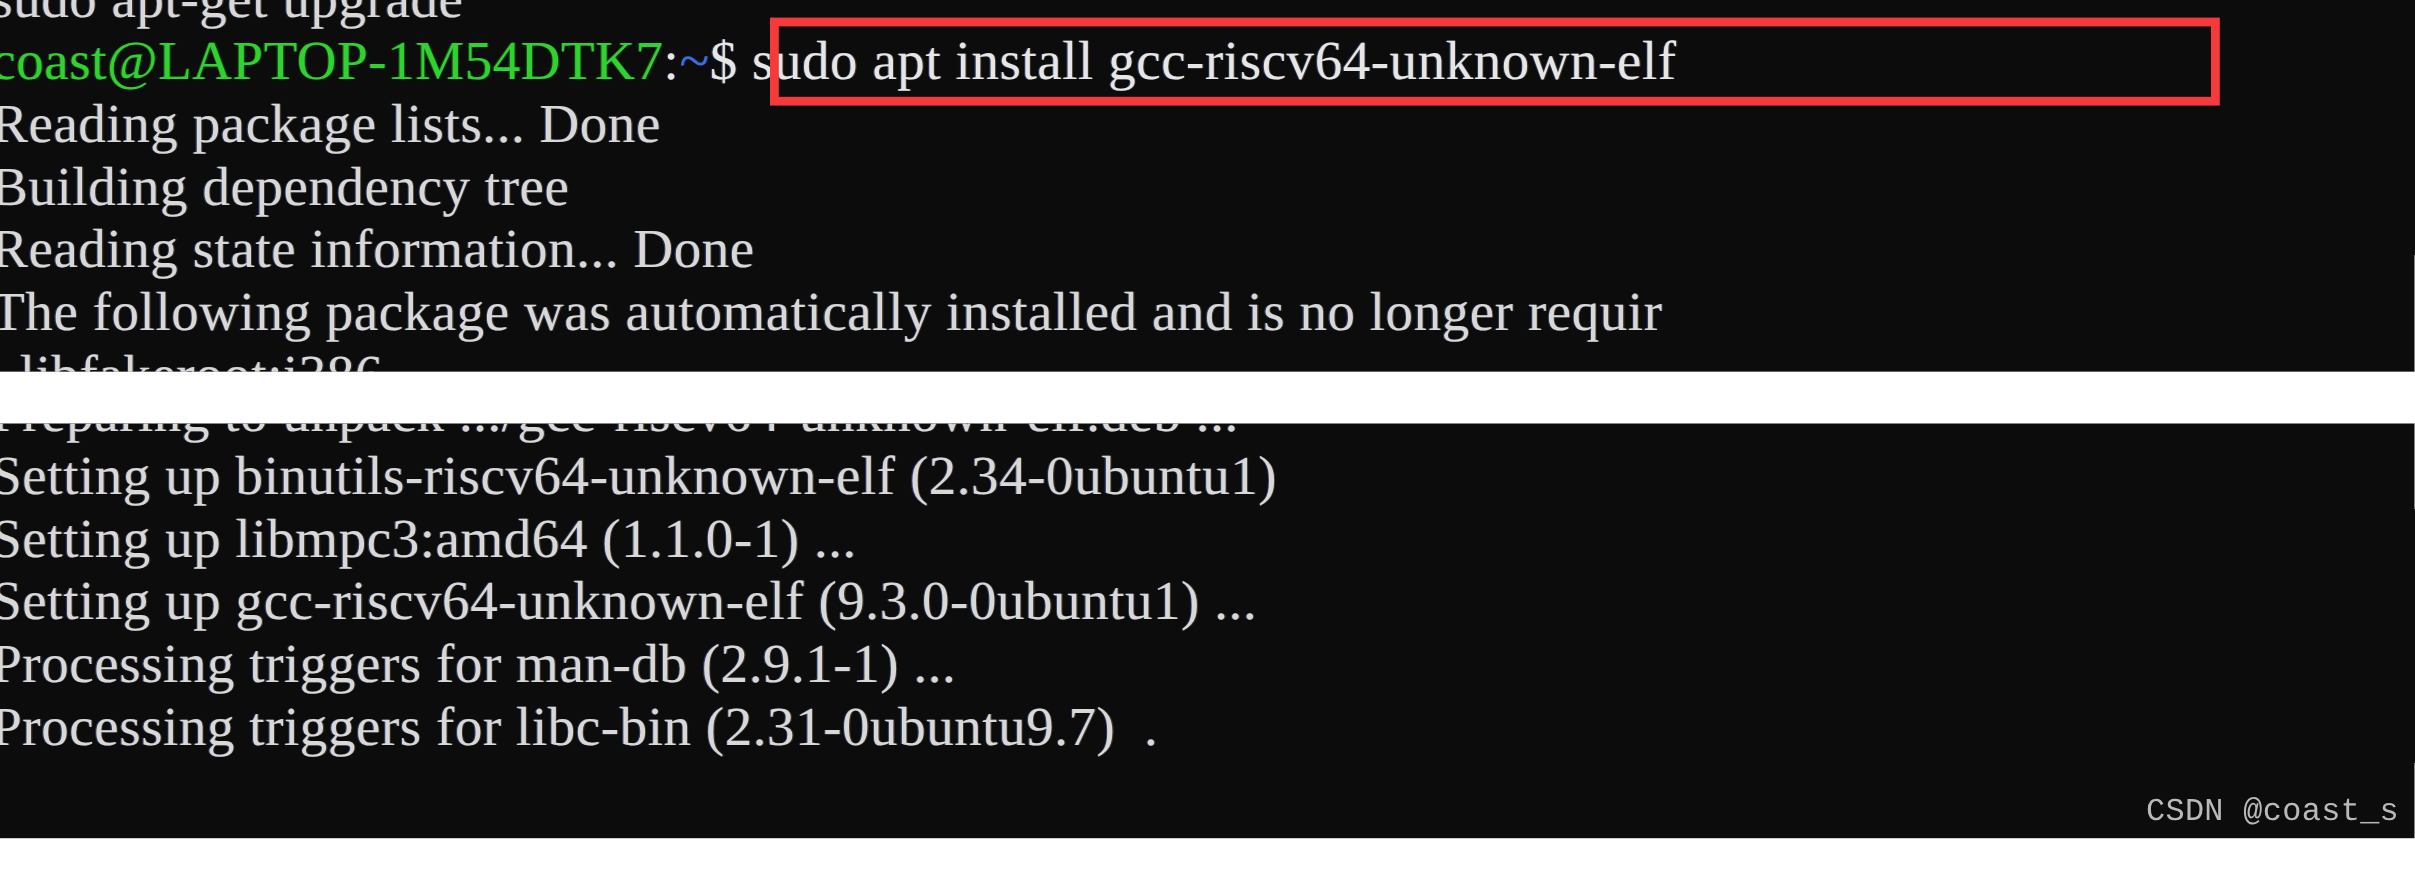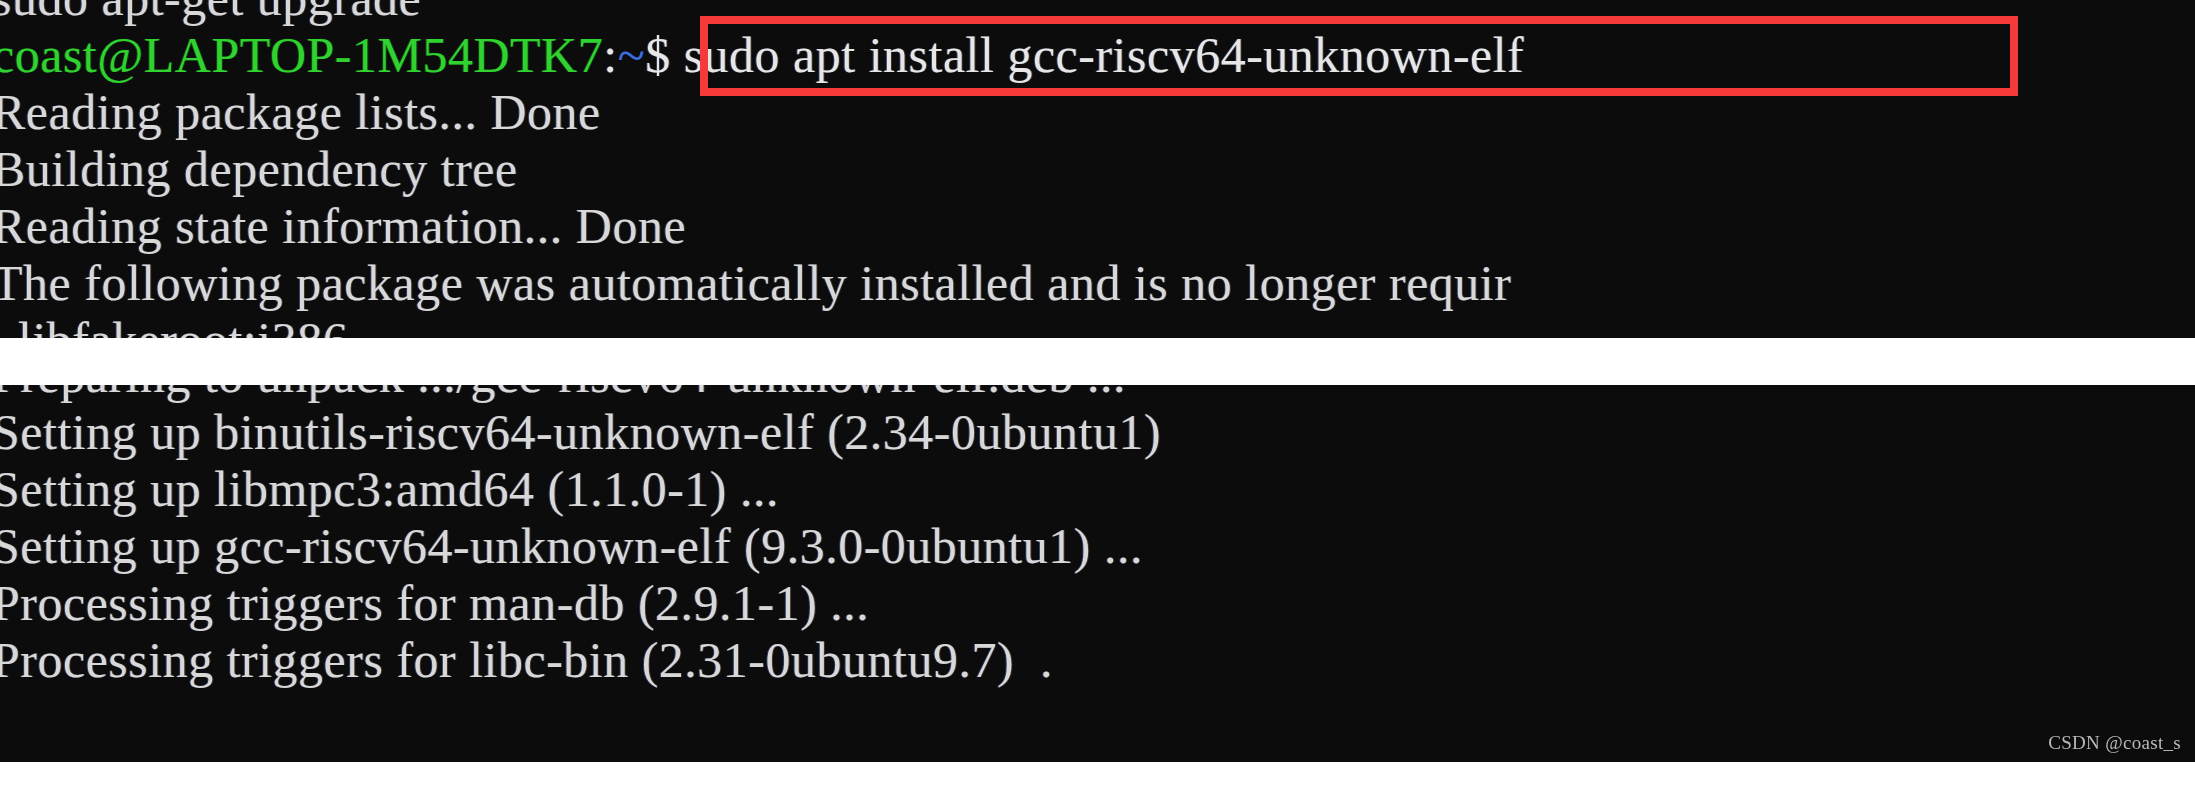--- a/index.html
+++ b/index.html
@@ -67,22 +67,22 @@
     box-sizing: border-box;
     background: transparent;
     pointer-events: none;
   }
 
   
   #watermark {
     position: absolute;
     right: 14px;
     bottom: 8px;
-    font-family: Liberation Serif, serif;
-    font-size: 19px;
+    font-family: Liberation Mono, monospace;
+    font-size: 29px;
     color: #b9b9b9;
     letter-spacing: 0.3px;
     white-space: pre;
   }
 
   .white-gap {
     position: absolute;
     left: 0;
     top: 338px;
     width: 2195px;

